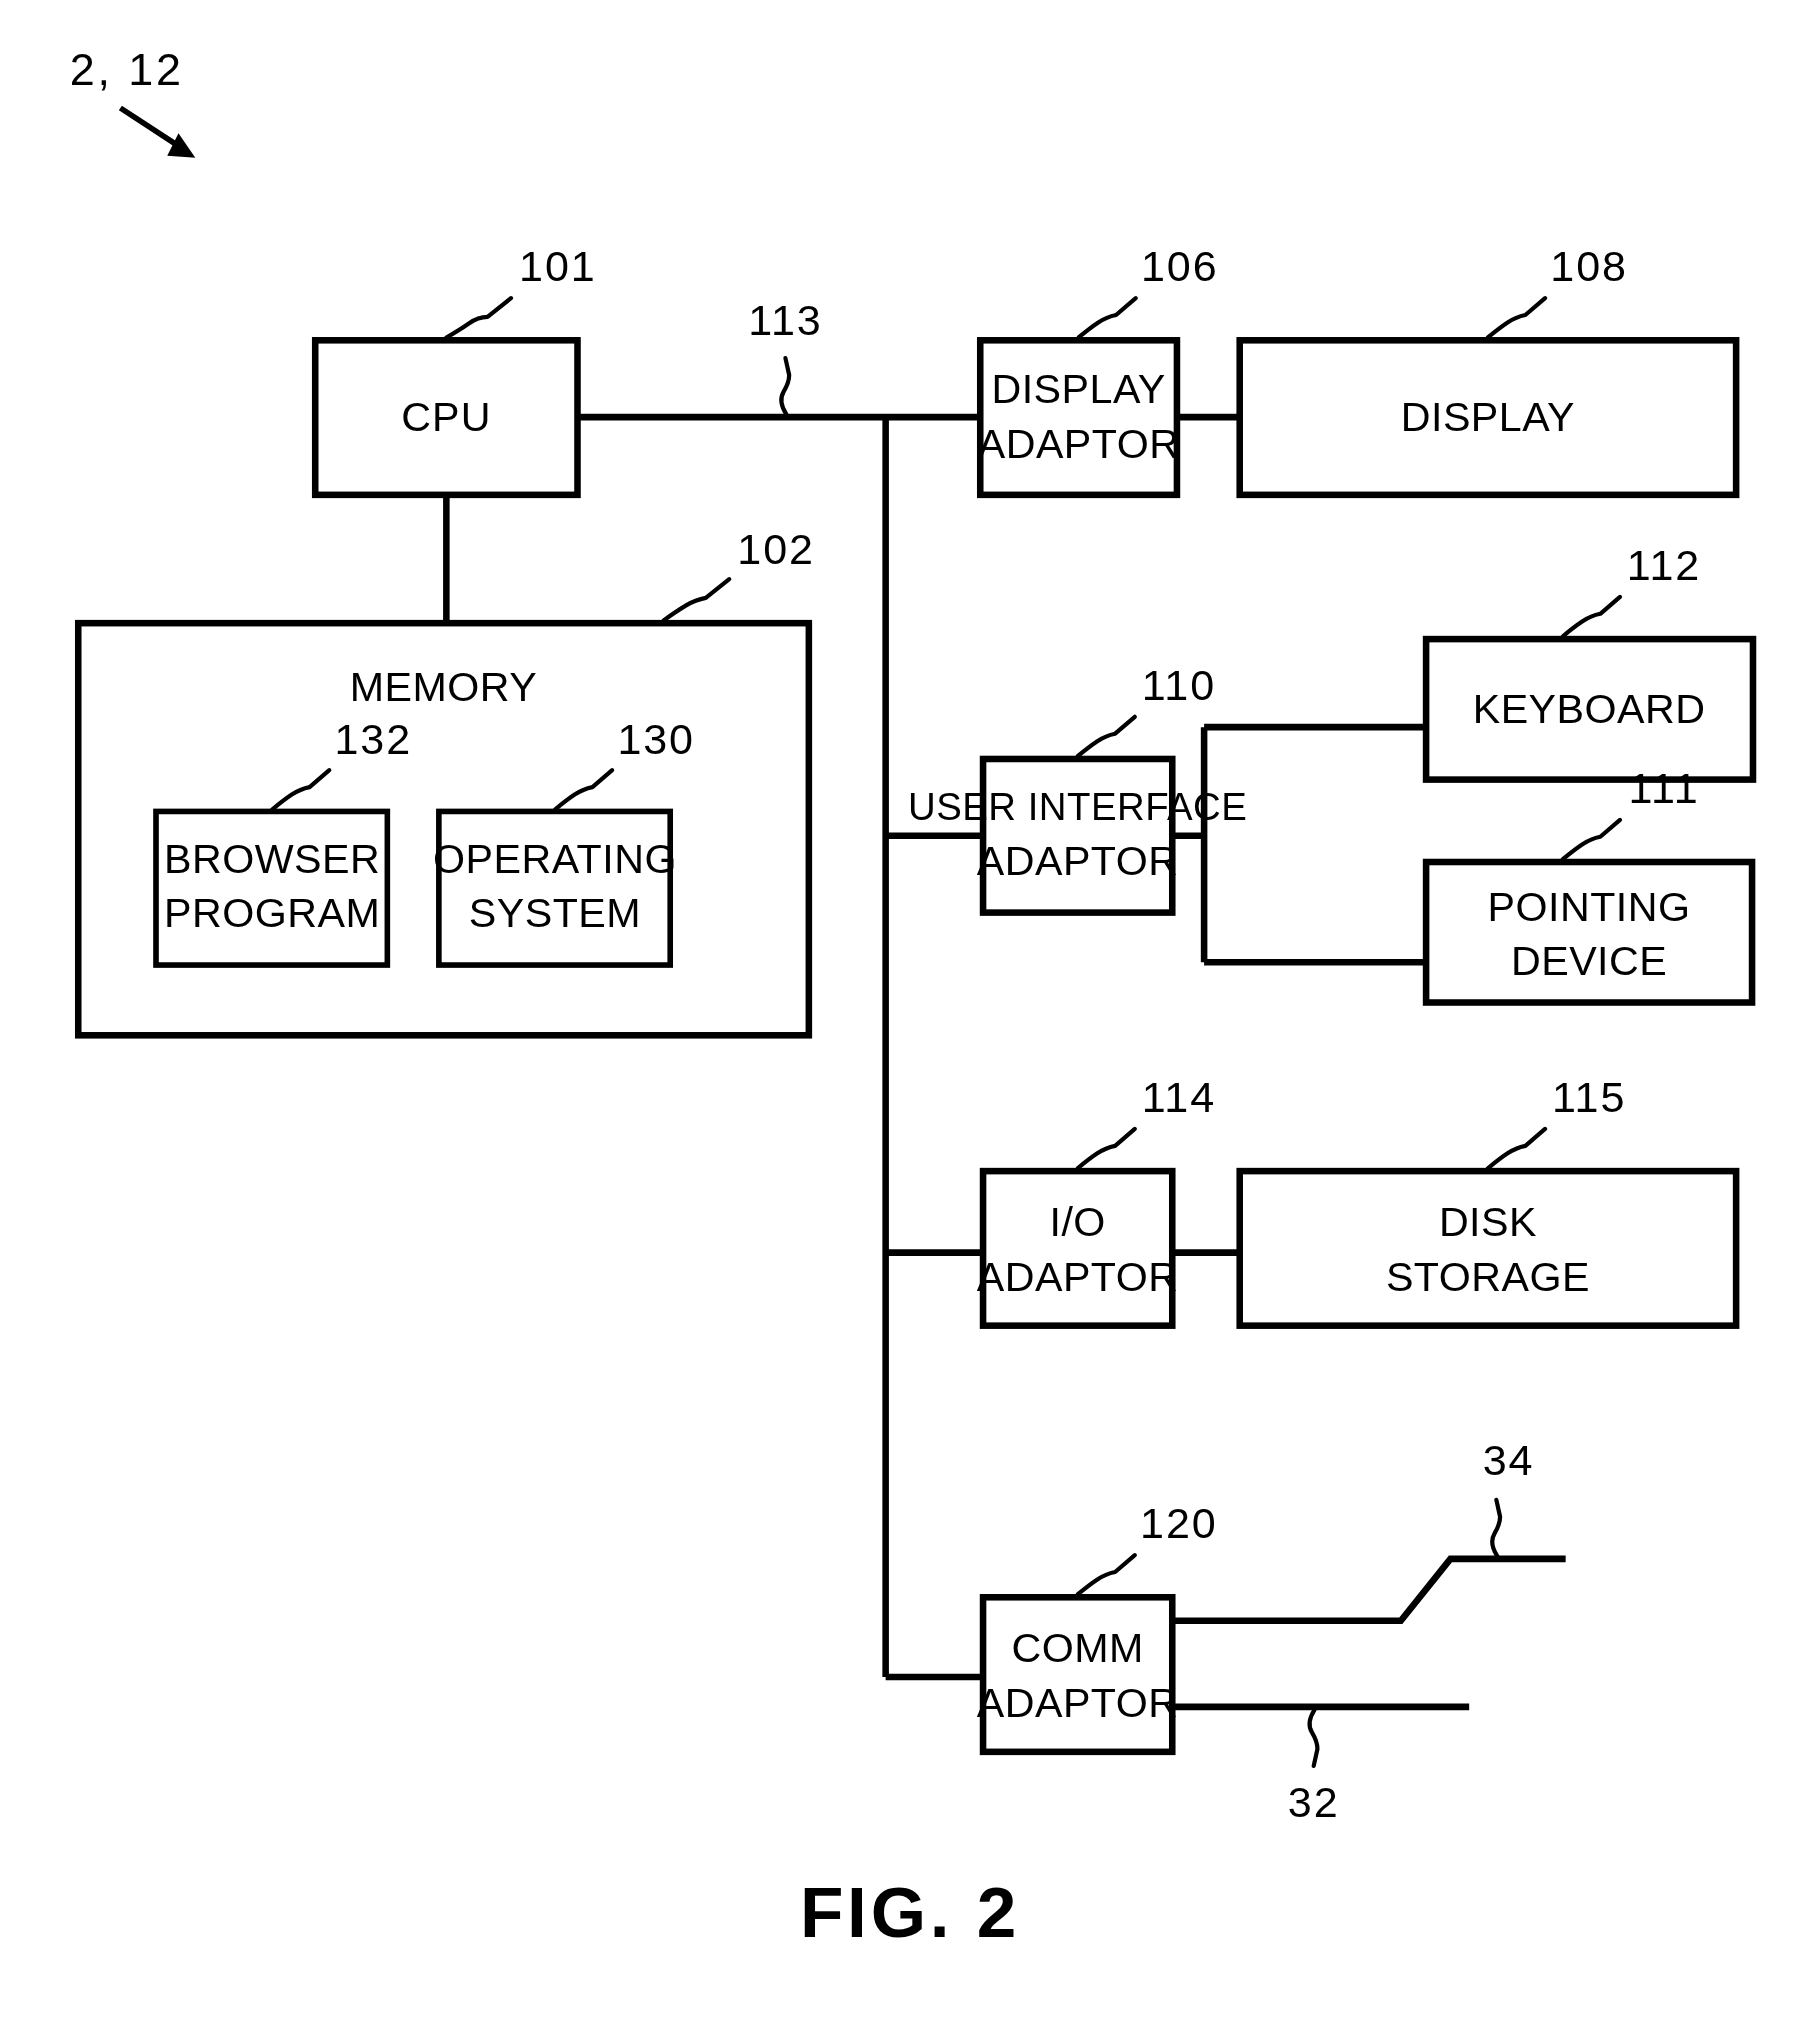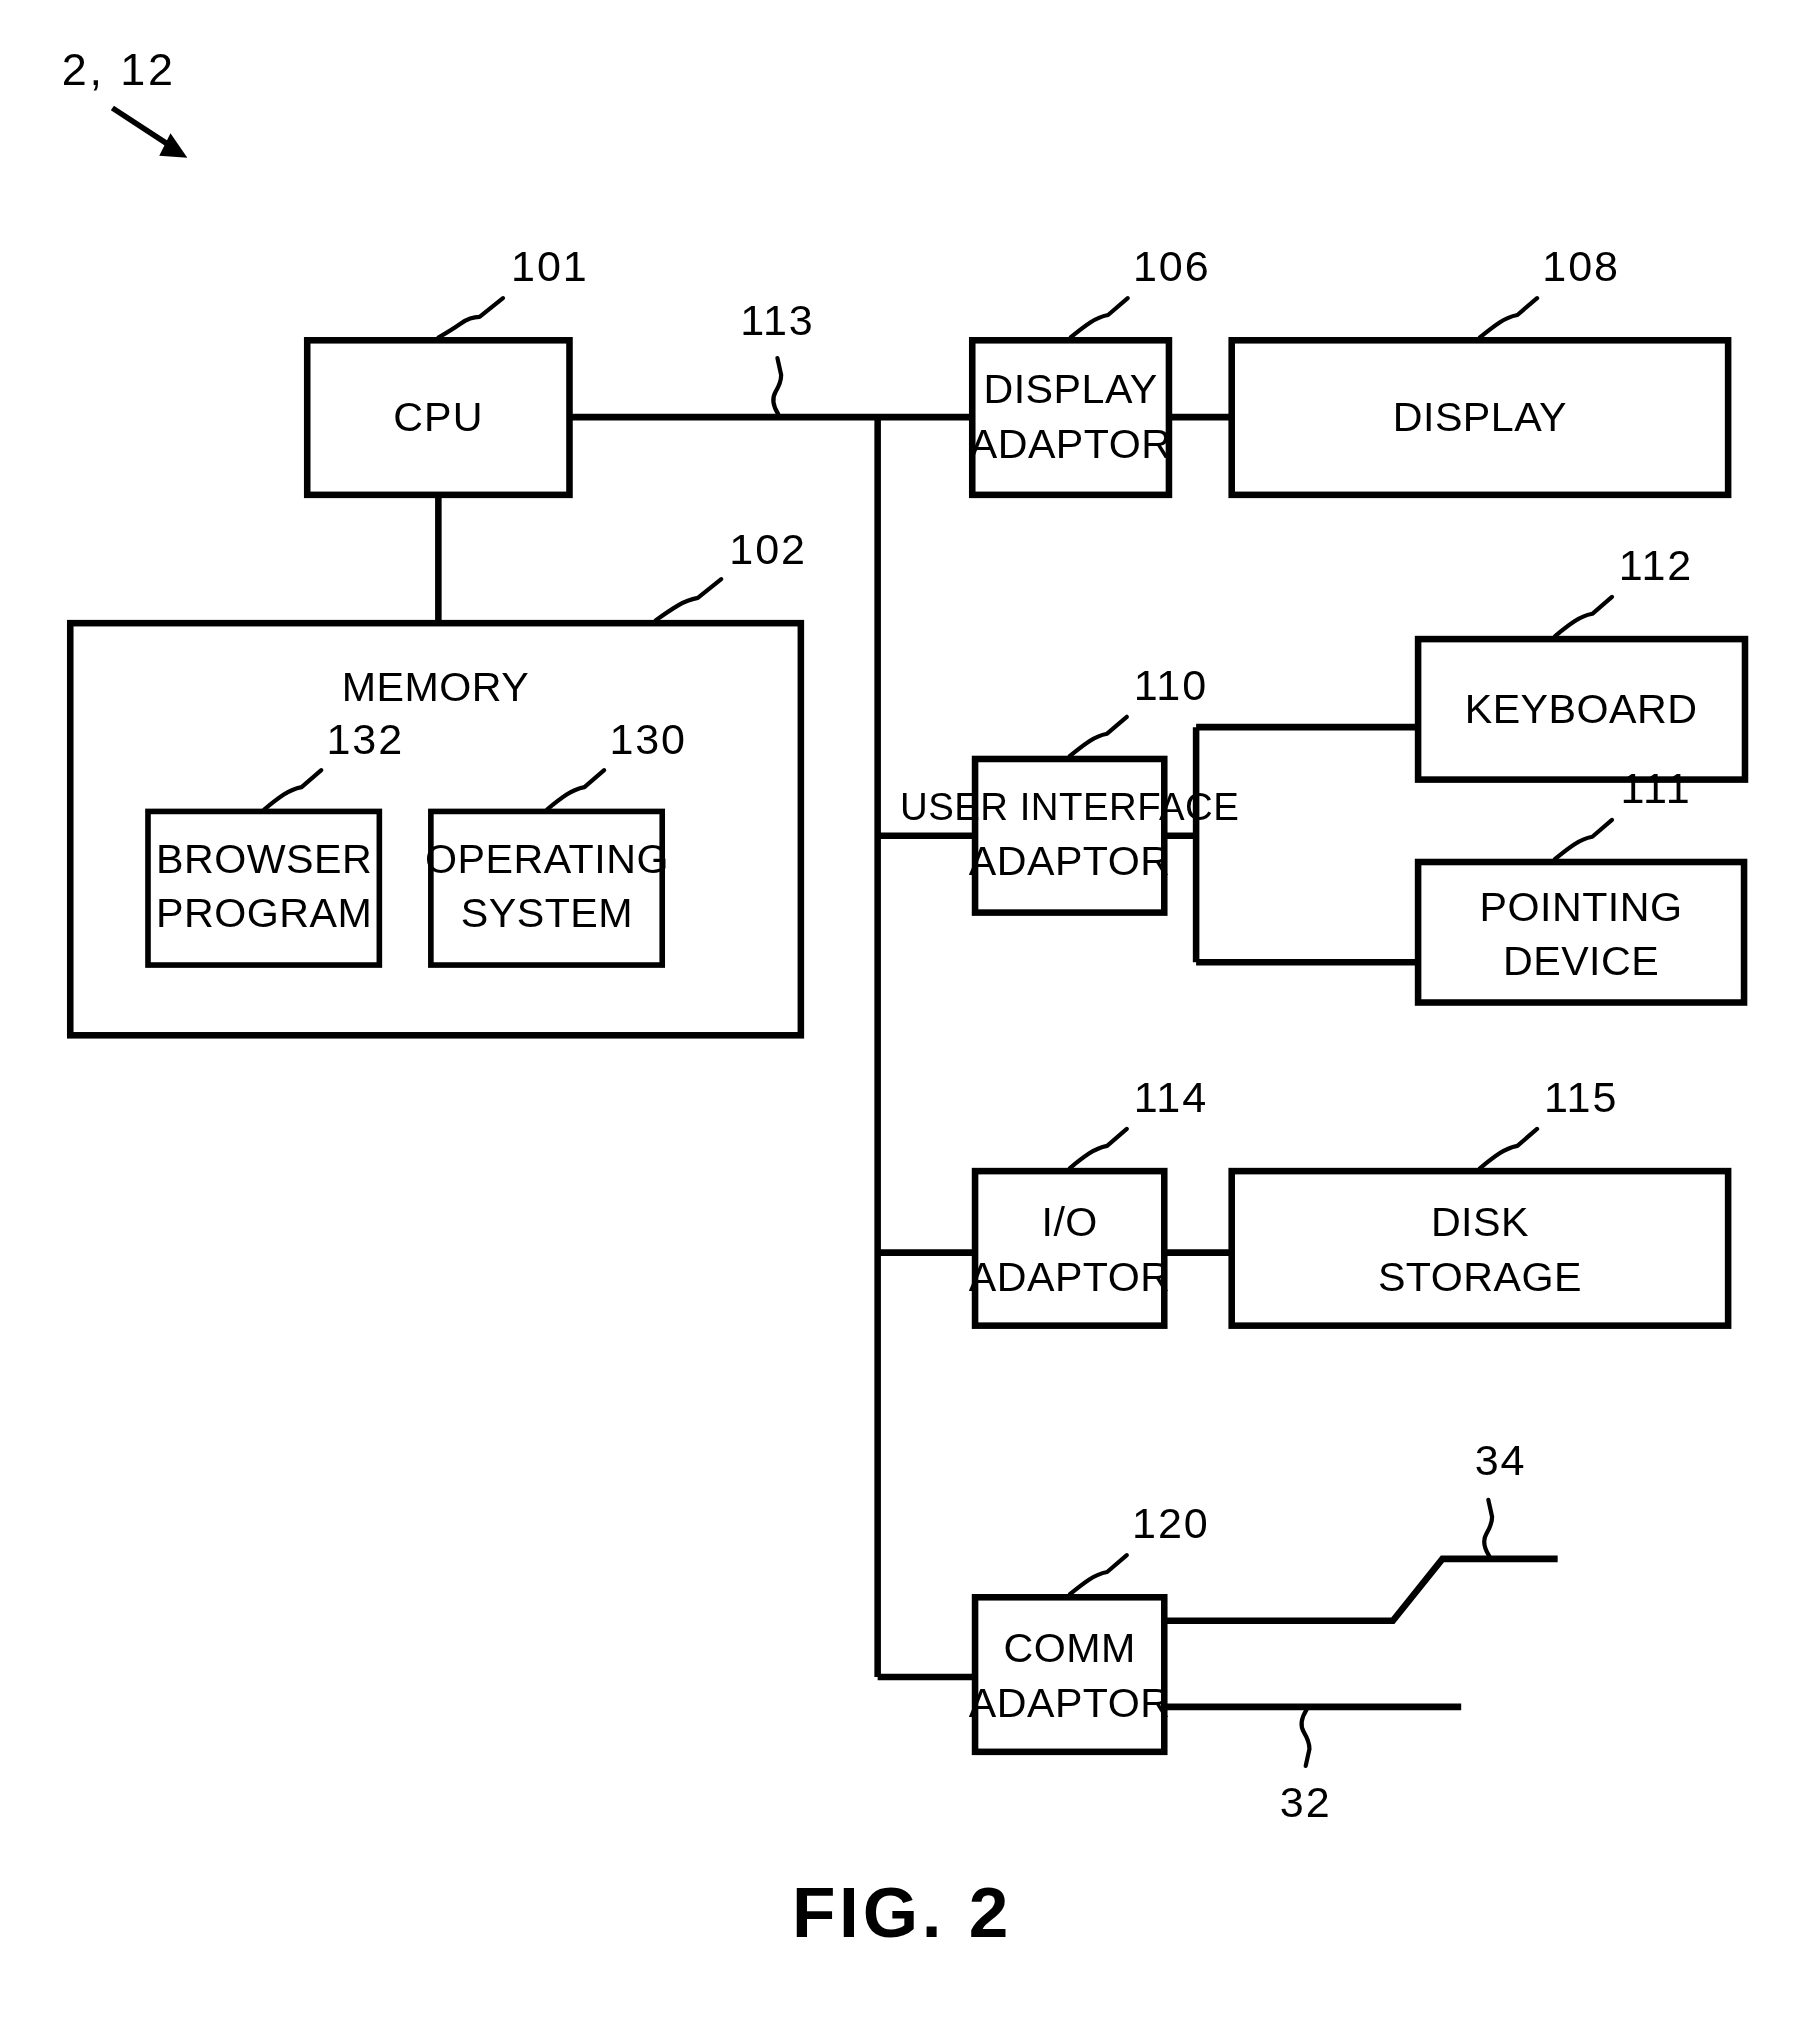--- a/index.html
+++ b/index.html
@@ -10,21 +10,21 @@
   }
   body {
     width: 1804px;
     height: 2035px;
     position: relative;
     overflow: hidden;
     font-family: "Liberation Sans", sans-serif;
   }
   #figure-root {
     position: absolute;
-    left: 0; top: 0;
+    left: 8px; top: 0;
     width: 1760px;
     height: 2035px;
     text-decoration: underline;
   }
   svg.diagram {
     display: block;
     width: 1804px;
     height: 2035px;
   }
   

